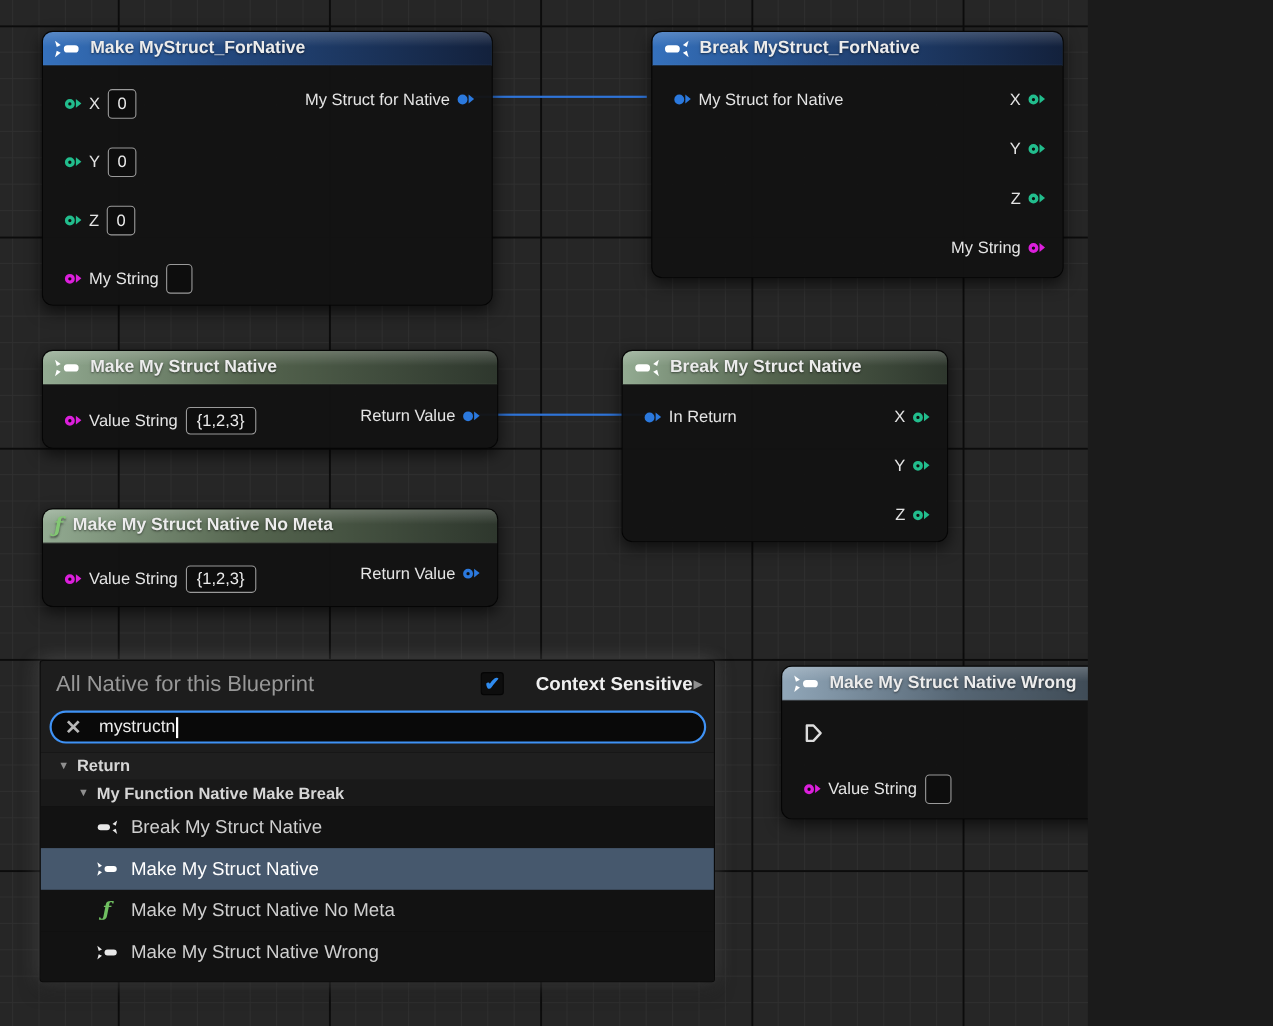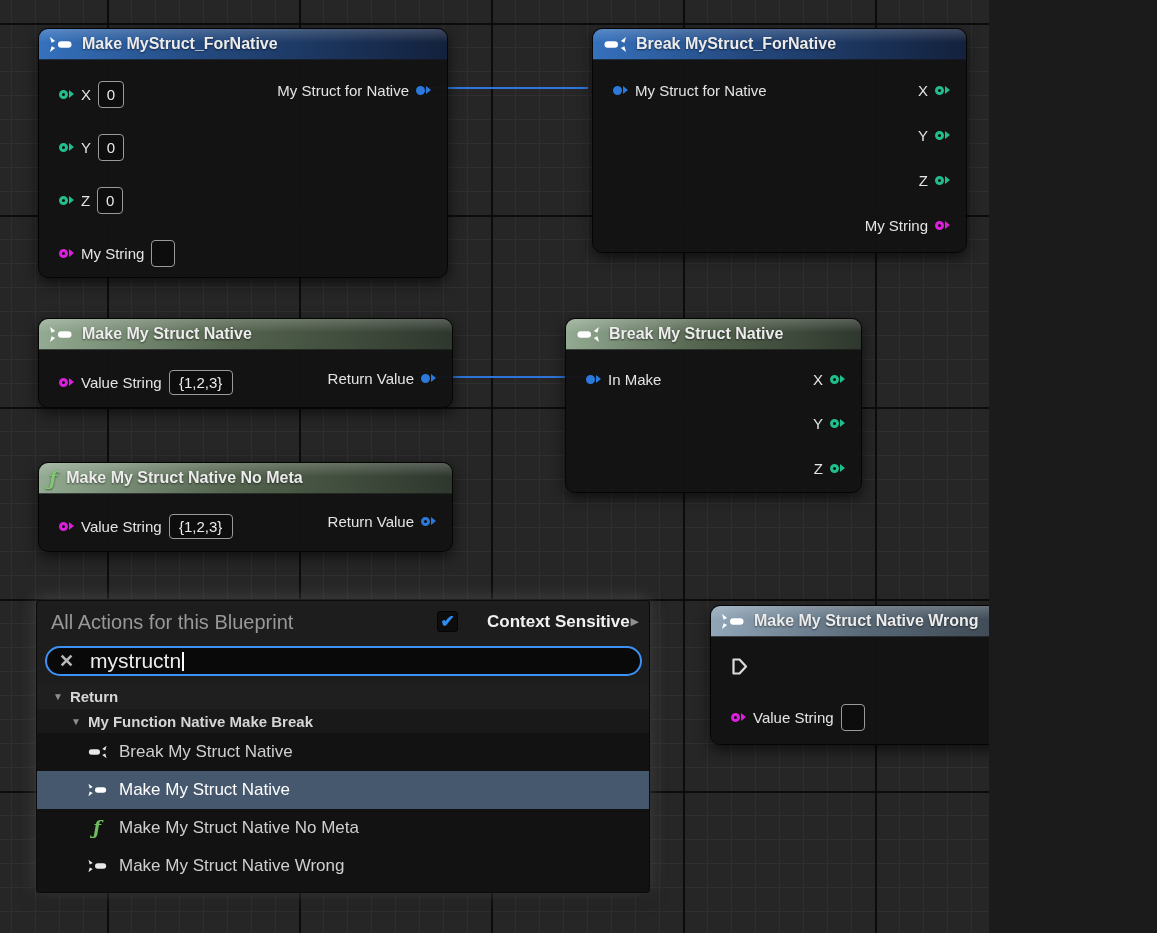--- a/index.html
+++ b/index.html
@@ -57,21 +57,21 @@
   .menu-head{position:relative;height:44px;}
   .menu-title{position:absolute;left:14px;top:10px;font-size:20px;color:#989898;}
   .cs-box{position:absolute;left:400px;top:10px;width:21px;height:21px;background:#0d0d0d;
           border:1px solid #050505;border-radius:3px;display:flex;align-items:center;justify-content:center;}
   .cs-check{color:#2f8bee;font-size:17px;font-weight:bold;line-height:1;}
   .cs-label{position:absolute;left:430px;top:11px;font-size:17px;font-weight:600;color:#f0f0f0;margin-left:20px;}
   .cs-arrow{position:absolute;right:10px;top:14px;font-size:11px;color:#8f8f8f;}
   .searchbox{position:absolute;left:8px;right:7px;top:45px;height:30px;background:#090909;
              border:2px solid #3f92f5;border-radius:15px;display:flex;align-items:center;padding:0 12px;}
   .search-clear{color:#b9b9b9;font-size:18px;font-weight:bold;margin-right:16px;line-height:1;}
-  .search-query{color:#ececec;font-size:21px;}
+  .search-query{color:#ececec;font-size:16px;}
   .search-caret{display:inline-block;width:2px;height:19px;background:#ffffff;margin-left:1px;}
   .tree{position:absolute;left:0;right:0;top:83px;bottom:0;background:#121212;overflow:hidden;}
   .cat{display:flex;align-items:center;gap:7px;font-weight:bold;font-size:15px;color:#d6d6d6;}
   .cat.l0{height:25px;padding-left:16px;background:#1f1f1f;}
   .cat.l1{height:24px;padding-left:34px;background:#191919;}
   .tri{font-size:10px;color:#8f8f8f;}
   .mi-row{display:flex;align-items:center;height:38px;padding-left:48px;gap:10px;
           background:#121212;color:#cfcfcf;font-size:17px;}
   .mi-row.selected{background:#46586d;color:#ffffff;}
   .mi-ic{display:inline-flex;width:24px;justify-content:center;}
@@ -214,21 +214,21 @@
         <path d="M23 1 L17.8 5.0 L21.4 6.8 Z" fill="#fff"></path>
         <path d="M23 16 L17.8 12.0 L21.4 10.2 Z" fill="#fff"></path>
       </svg>
       <span>Break My Struct Native</span>
     </div>
     <div class="prow left" style="top:46px;">
       <span class="pin blue filled">
           <i class="ring"></i>
           <i class="tail"></i>
         </span>
-      <span>In Make</span>
+      <span>In Return</span>
     </div>
     <div class="prow right" style="top:46px;">
       <span class="pin teal">
           <i class="ring"></i>
           <i class="tail"></i>
         </span>
       <span>X</span>
     </div>
     <div class="prow right" style="top:90px;">
       <span class="pin teal">
@@ -292,21 +292,21 @@
           <i class="ring"></i>
           <i class="tail"></i>
         </span>
       <span>Value String</span>
       <span class="vbox empty"></span>
     </div>
   </div>
 
   <div class="menu">
     <div class="menu-head">
-      <span class="menu-title">All Actions for this Blueprint</span>
+      <span class="menu-title">All Native for this Blueprint</span>
       <span class="cs-box">
         <span class="cs-check">✔</span>
       </span>
       <span class="cs-label">Context Sensitive</span>
       <span class="cs-arrow">▶</span>
     </div>
     <div class="searchbox">
       <span class="search-clear">✕</span>
       <span class="search-query">mystructn</span>
       <span class="search-caret"></span>

